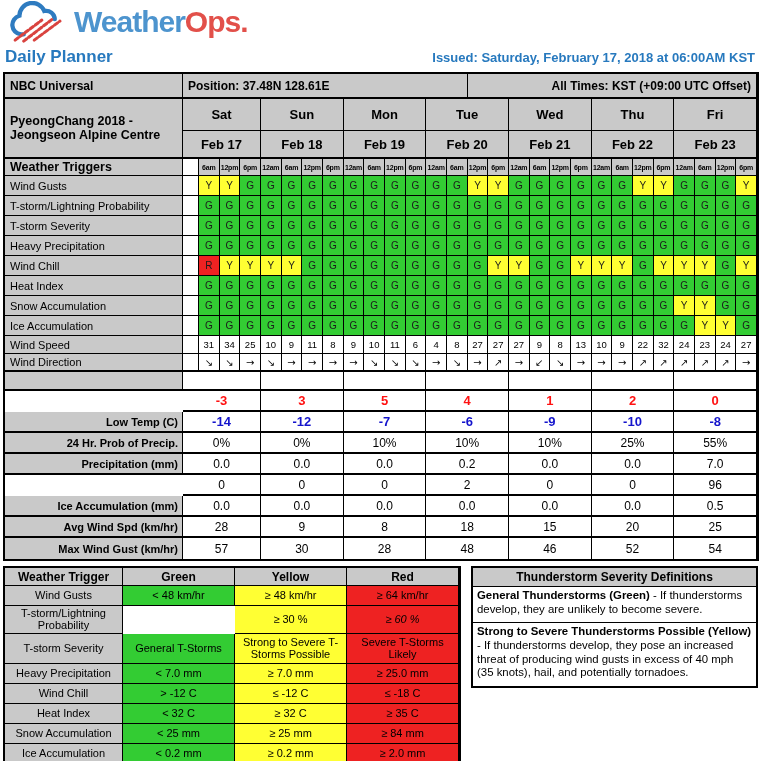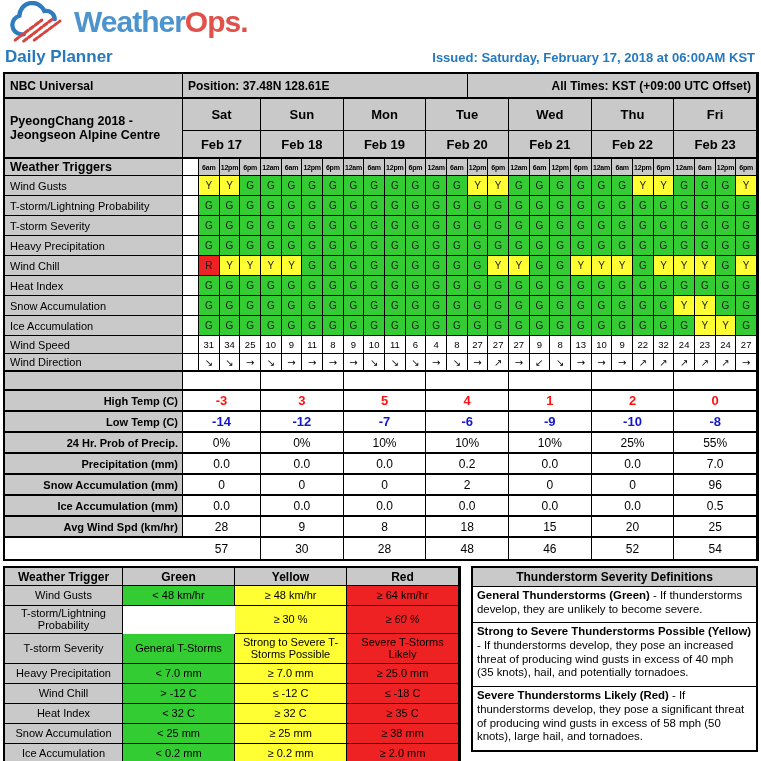--- a/index.html
+++ b/index.html
@@ -413,21 +413,20 @@
     <div class="cell arrow b2" style="grid-area: 14 / 28;">↗</div>
     <div class="cell arrow b2" style="grid-area: 14 / 29;">→</div>
     <div class="cell gray b2" style="grid-area: 15 / 1;"></div>
     <div class="cell white b2" style="grid-area: 15 / 2 / auto / span 4;"></div>
     <div class="cell white b2" style="grid-area: 15 / 6 / auto / span 4;"></div>
     <div class="cell white b2" style="grid-area: 15 / 10 / auto / span 4;"></div>
     <div class="cell white b2" style="grid-area: 15 / 14 / auto / span 4;"></div>
     <div class="cell white b2" style="grid-area: 15 / 18 / auto / span 4;"></div>
     <div class="cell white b2" style="grid-area: 15 / 22 / auto / span 4;"></div>
     <div class="cell white b2" style="grid-area: 15 / 26 / auto / span 4;"></div>
-    <div class="cell gray bold rlabel b2" style="grid-area: 16 / 1;">High Temp (C)</div>
     <div class="cell sval big b2" style="grid-area: 16 / 2 / auto / span 4; color: rgb(255, 17, 17);">-3</div>
     <div class="cell sval big b2" style="grid-area: 16 / 6 / auto / span 4; color: rgb(255, 17, 17);">3</div>
     <div class="cell sval big b2" style="grid-area: 16 / 10 / auto / span 4; color: rgb(255, 17, 17);">5</div>
     <div class="cell sval big b2" style="grid-area: 16 / 14 / auto / span 4; color: rgb(255, 17, 17);">4</div>
     <div class="cell sval big b2" style="grid-area: 16 / 18 / auto / span 4; color: rgb(255, 17, 17);">1</div>
     <div class="cell sval big b2" style="grid-area: 16 / 22 / auto / span 4; color: rgb(255, 17, 17);">2</div>
     <div class="cell sval big b2" style="grid-area: 16 / 26 / auto / span 4; color: rgb(255, 17, 17);">0</div>
     <div class="cell gray bold rlabel b2" style="grid-area: 17 / 1;">Low Temp (C)</div>
     <div class="cell sval big b2" style="grid-area: 17 / 2 / auto / span 4; color: rgb(20, 20, 204);">-14</div>
     <div class="cell sval big b2" style="grid-area: 17 / 6 / auto / span 4; color: rgb(20, 20, 204);">-12</div>
@@ -445,21 +444,20 @@
     <div class="cell sval b2" style="grid-area: 18 / 22 / auto / span 4;">25%</div>
     <div class="cell sval b2" style="grid-area: 18 / 26 / auto / span 4;">55%</div>
     <div class="cell gray bold rlabel b2" style="grid-area: 19 / 1;">Precipitation (mm)</div>
     <div class="cell sval b2" style="grid-area: 19 / 2 / auto / span 4;">0.0</div>
     <div class="cell sval b2" style="grid-area: 19 / 6 / auto / span 4;">0.0</div>
     <div class="cell sval b2" style="grid-area: 19 / 10 / auto / span 4;">0.0</div>
     <div class="cell sval b2" style="grid-area: 19 / 14 / auto / span 4;">0.2</div>
     <div class="cell sval b2" style="grid-area: 19 / 18 / auto / span 4;">0.0</div>
     <div class="cell sval b2" style="grid-area: 19 / 22 / auto / span 4;">0.0</div>
     <div class="cell sval b2" style="grid-area: 19 / 26 / auto / span 4;">7.0</div>
-    <div class="cell gray bold rlabel b2" style="grid-area: 20 / 1;">Snow Accumulation (mm)</div>
     <div class="cell sval b2" style="grid-area: 20 / 2 / auto / span 4;">0</div>
     <div class="cell sval b2" style="grid-area: 20 / 6 / auto / span 4;">0</div>
     <div class="cell sval b2" style="grid-area: 20 / 10 / auto / span 4;">0</div>
     <div class="cell sval b2" style="grid-area: 20 / 14 / auto / span 4;">2</div>
     <div class="cell sval b2" style="grid-area: 20 / 18 / auto / span 4;">0</div>
     <div class="cell sval b2" style="grid-area: 20 / 22 / auto / span 4;">0</div>
     <div class="cell sval b2" style="grid-area: 20 / 26 / auto / span 4;">96</div>
     <div class="cell gray bold rlabel b2" style="grid-area: 21 / 1;">Ice Accumulation (mm)</div>
     <div class="cell sval b2" style="grid-area: 21 / 2 / auto / span 4;">0.0</div>
     <div class="cell sval b2" style="grid-area: 21 / 6 / auto / span 4;">0.0</div>
@@ -469,20 +467,21 @@
     <div class="cell sval b2" style="grid-area: 21 / 22 / auto / span 4;">0.0</div>
     <div class="cell sval b2" style="grid-area: 21 / 26 / auto / span 4;">0.5</div>
     <div class="cell gray bold rlabel b2" style="grid-area: 22 / 1;">Avg Wind Spd (km/hr)</div>
     <div class="cell sval b2" style="grid-area: 22 / 2 / auto / span 4;">28</div>
     <div class="cell sval b2" style="grid-area: 22 / 6 / auto / span 4;">9</div>
     <div class="cell sval b2" style="grid-area: 22 / 10 / auto / span 4;">8</div>
     <div class="cell sval b2" style="grid-area: 22 / 14 / auto / span 4;">18</div>
     <div class="cell sval b2" style="grid-area: 22 / 18 / auto / span 4;">15</div>
     <div class="cell sval b2" style="grid-area: 22 / 22 / auto / span 4;">20</div>
     <div class="cell sval b2" style="grid-area: 22 / 26 / auto / span 4;">25</div>
+    <div class="cell gray bold rlabel nob" style="grid-area: 23 / 1;">Max Wind Gust (km/hr)</div>
     <div class="cell sval nob" style="grid-area: 23 / 2 / auto / span 4;">57</div>
     <div class="cell sval nob" style="grid-area: 23 / 6 / auto / span 4;">30</div>
     <div class="cell sval nob" style="grid-area: 23 / 10 / auto / span 4;">28</div>
     <div class="cell sval nob" style="grid-area: 23 / 14 / auto / span 4;">48</div>
     <div class="cell sval nob" style="grid-area: 23 / 18 / auto / span 4;">46</div>
     <div class="cell sval nob" style="grid-area: 23 / 22 / auto / span 4;">52</div>
     <div class="cell sval nob" style="grid-area: 23 / 26 / auto / span 4;">54</div>
   </div>
 
 <div id="bottom">
@@ -510,27 +509,26 @@
       <div class="cell cG lval" style="grid-area: 6 / 2;">&gt; -12 C</div>
       <div class="cell cY lval" style="grid-area: 6 / 3;">≤ -12 C</div>
       <div class="cell cR lval" style="grid-area: 6 / 4;">≤ -18 C</div>
       <div class="cell gray llabel" style="grid-area: 7 / 1;">Heat Index</div>
       <div class="cell cG lval" style="grid-area: 7 / 2;">&lt; 32 C</div>
       <div class="cell cY lval" style="grid-area: 7 / 3;">≥ 32 C</div>
       <div class="cell cR lval" style="grid-area: 7 / 4;">≥ 35 C</div>
       <div class="cell gray llabel" style="grid-area: 8 / 1;">Snow Accumulation</div>
       <div class="cell cG lval" style="grid-area: 8 / 2;">&lt; 25 mm</div>
       <div class="cell cY lval" style="grid-area: 8 / 3;">≥ 25 mm</div>
-      <div class="cell cR lval" style="grid-area: 8 / 4;">≥ 38 mm</div>
+      <div class="cell cR lval" style="grid-area: 8 / 4;">≥ 84 mm</div>
       <div class="cell gray llabel" style="grid-area: 9 / 1;">Ice Accumulation</div>
       <div class="cell cG lval" style="grid-area: 9 / 2;">&lt; 0.2 mm</div>
       <div class="cell cY lval" style="grid-area: 9 / 3;">≥ 0.2 mm</div>
       <div class="cell cR lval" style="grid-area: 9 / 4;">≥ 2.0 mm</div>
     </div>
   <div id="defs">
     <div id="defs-title">Thunderstorm Severity Definitions</div>
     <div id="defs-body">
         <div class="def-p"><b>General Thunderstorms (Green)</b><span> - If thunderstorms develop, they are unlikely to become severe.</span></div>
         <div class="def-p"><b>Strong to Severe Thunderstorms Possible (Yellow)</b><span> - If thunderstorms develop, they pose an increased threat of producing wind gusts in excess of 40 mph (35 knots), hail, and potentially tornadoes.</span></div>
-        <div class="def-p"><b>Severe Thunderstorms Likely (Red)</b><span> - If thunderstorms develop, they pose a significant threat of producing wind gusts in excess of 58 mph (50 knots), large hail, and tornadoes.</span></div>
       </div>
   </div>
 </div>
 
 </body></html>

